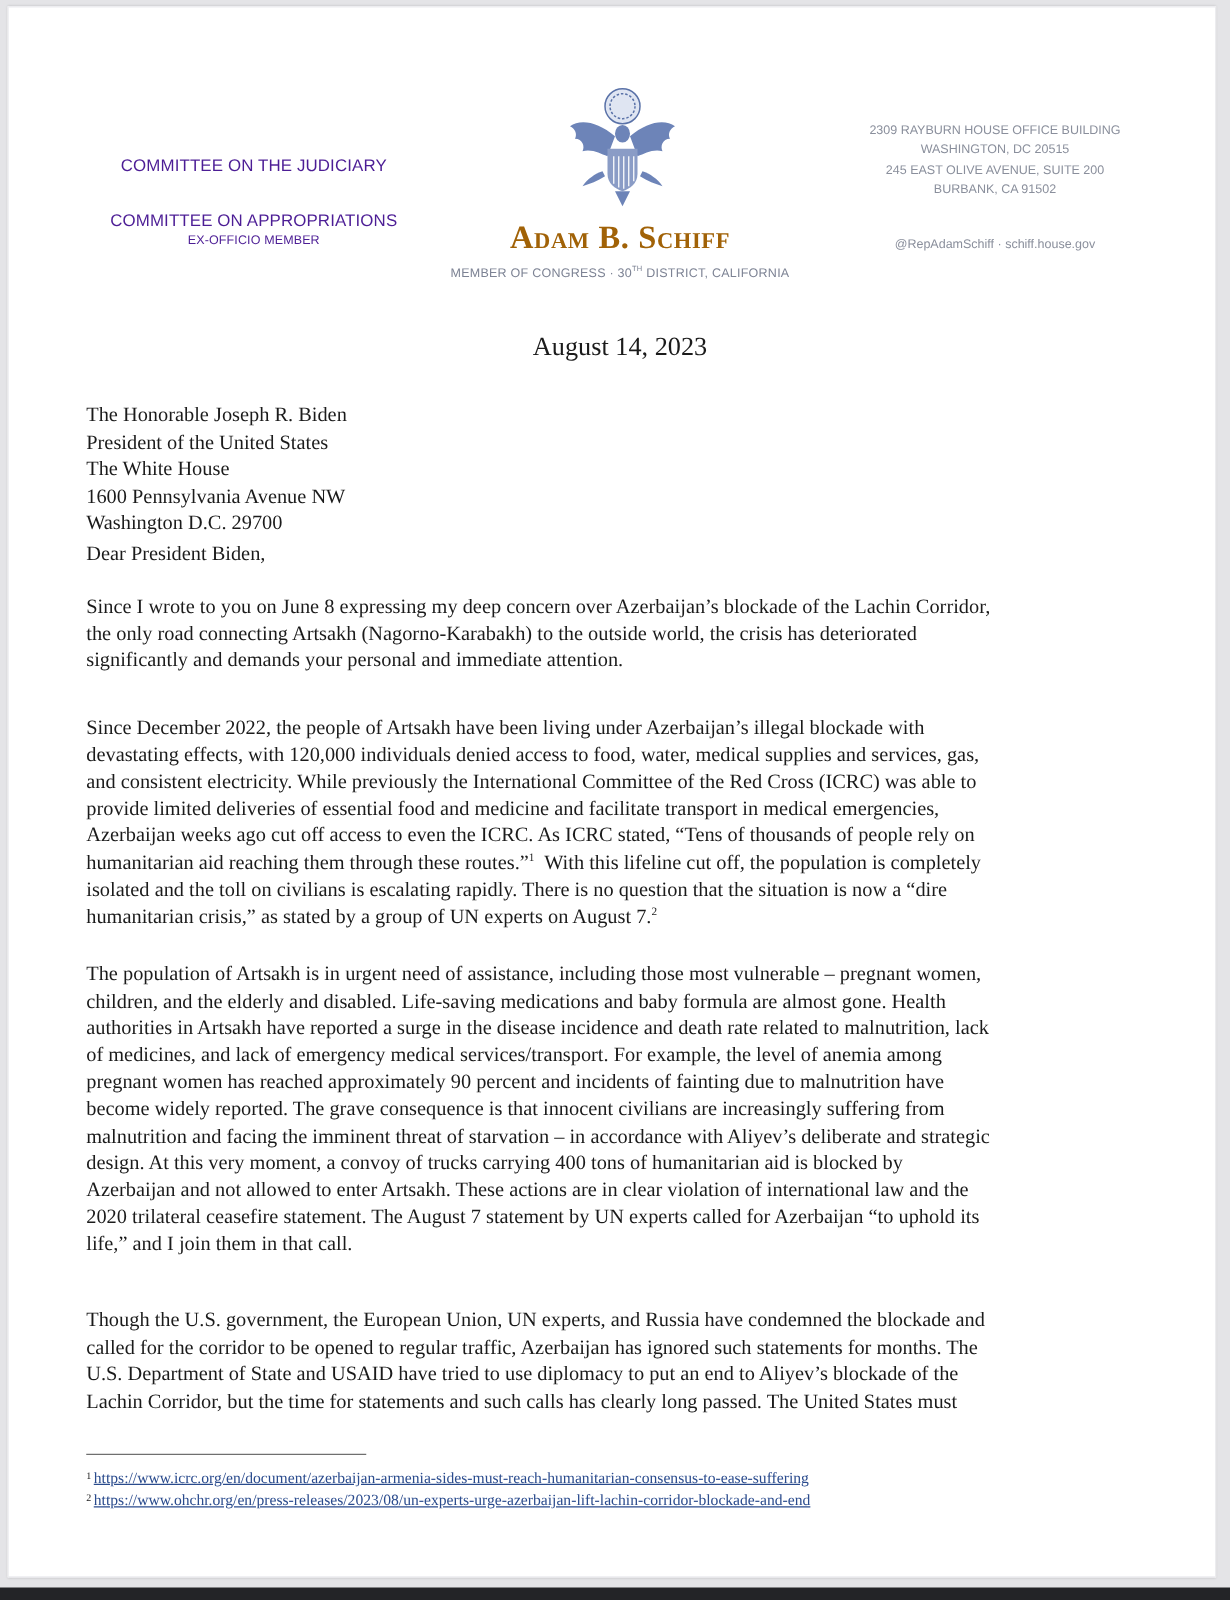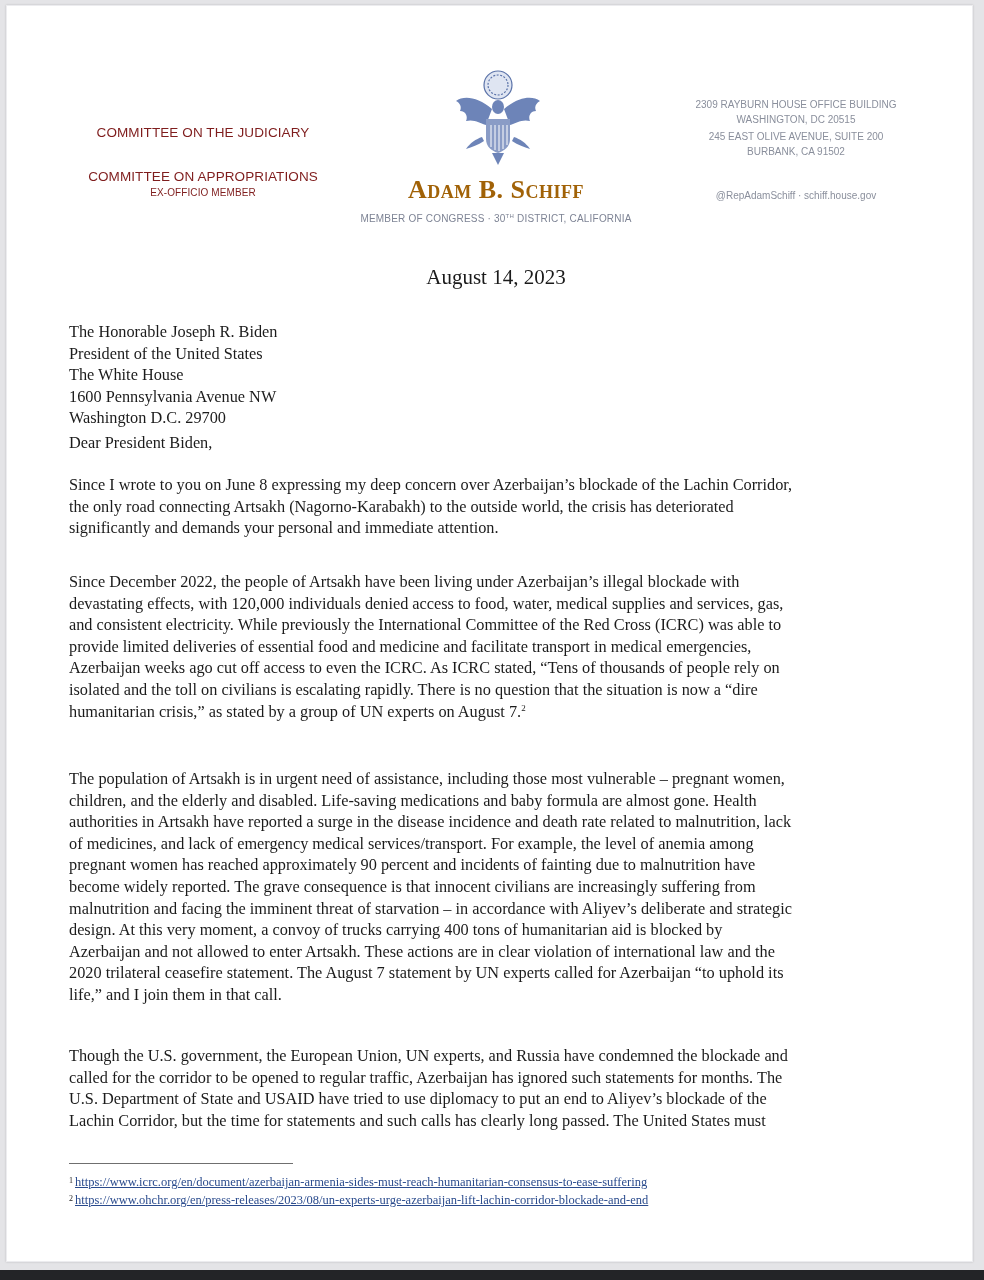--- a/index.html
+++ b/index.html
@@ -13,21 +13,21 @@
     background:#ffffff;
     box-shadow: 0 0 2px rgba(0,0,0,0.18), inset 0 0 0 1px #ececef;
   }
   .bottom-bar {
     position:absolute; left:0; top:1270px; width:984px; height:10px;
     background:#232427;
   }
   .lh-left {
     position:absolute; left:62px; width:270px; text-align:center;
     font-family:"Liberation Sans", "DejaVu Sans", sans-serif;
-    color:#7f1d1d; letter-spacing:0.1px;
+    color:#4c1d95; letter-spacing:0.1px;
   }
   .lh-left .big { font-size:13.5px; }
   .lh-left .small { font-size:10px; margin-top:3px; }
   .lh-right {
     position:absolute; left:660px; width:260px; text-align:center;
     font-family:"Liberation Sans", "DejaVu Sans", sans-serif;
     color:#8a8f9c; font-size:10px; line-height:15px;
   }
   .seal {
     position:absolute; left:432px; top:62px; width:120px; height:100px;
@@ -153,20 +153,21 @@
     <div>the only road connecting Artsakh (Nagorno-Karabakh) to the outside world, the crisis has deteriorated</div>
     <div>significantly and demands your personal and immediate attention.</div>
   </div>
 
   <div class="text para p2">
     <div>Since December 2022, the people of Artsakh have been living under Azerbaijan’s illegal blockade with</div>
     <div>devastating effects, with 120,000 individuals denied access to food, water, medical supplies and services, gas,</div>
     <div>and consistent electricity.  While previously the International Committee of the Red Cross (ICRC) was able to</div>
     <div>provide limited deliveries of essential food and medicine and facilitate transport in medical emergencies,</div>
     <div>Azerbaijan weeks ago cut off access to even the ICRC.  As ICRC stated, “Tens of thousands of people rely on</div>
+    <div><span>humanitarian aid reaching them through these routes.”</span><sup class="fn">1</sup><span style="white-space:pre;">  With this lifeline cut off, the population is completely</span></div>
     <div>isolated and the toll on civilians is escalating rapidly.  There is no question that the situation is now a “dire</div>
     <div><span>humanitarian crisis,” as stated by a group of UN experts on August 7.</span><sup class="fn">2</sup></div>
   </div>
 
   <div class="text para p3">
     <div>The population of Artsakh is in urgent need of assistance, including those most vulnerable – pregnant women,</div>
     <div>children, and the elderly and disabled.  Life-saving medications and baby formula are almost gone.  Health</div>
     <div>authorities in Artsakh have reported a surge in the disease incidence and death rate related to malnutrition, lack</div>
     <div>of medicines, and lack of emergency medical services/transport.  For example, the level of anemia among</div>
     <div>pregnant women has reached approximately 90 percent and incidents of fainting due to malnutrition have</div>

